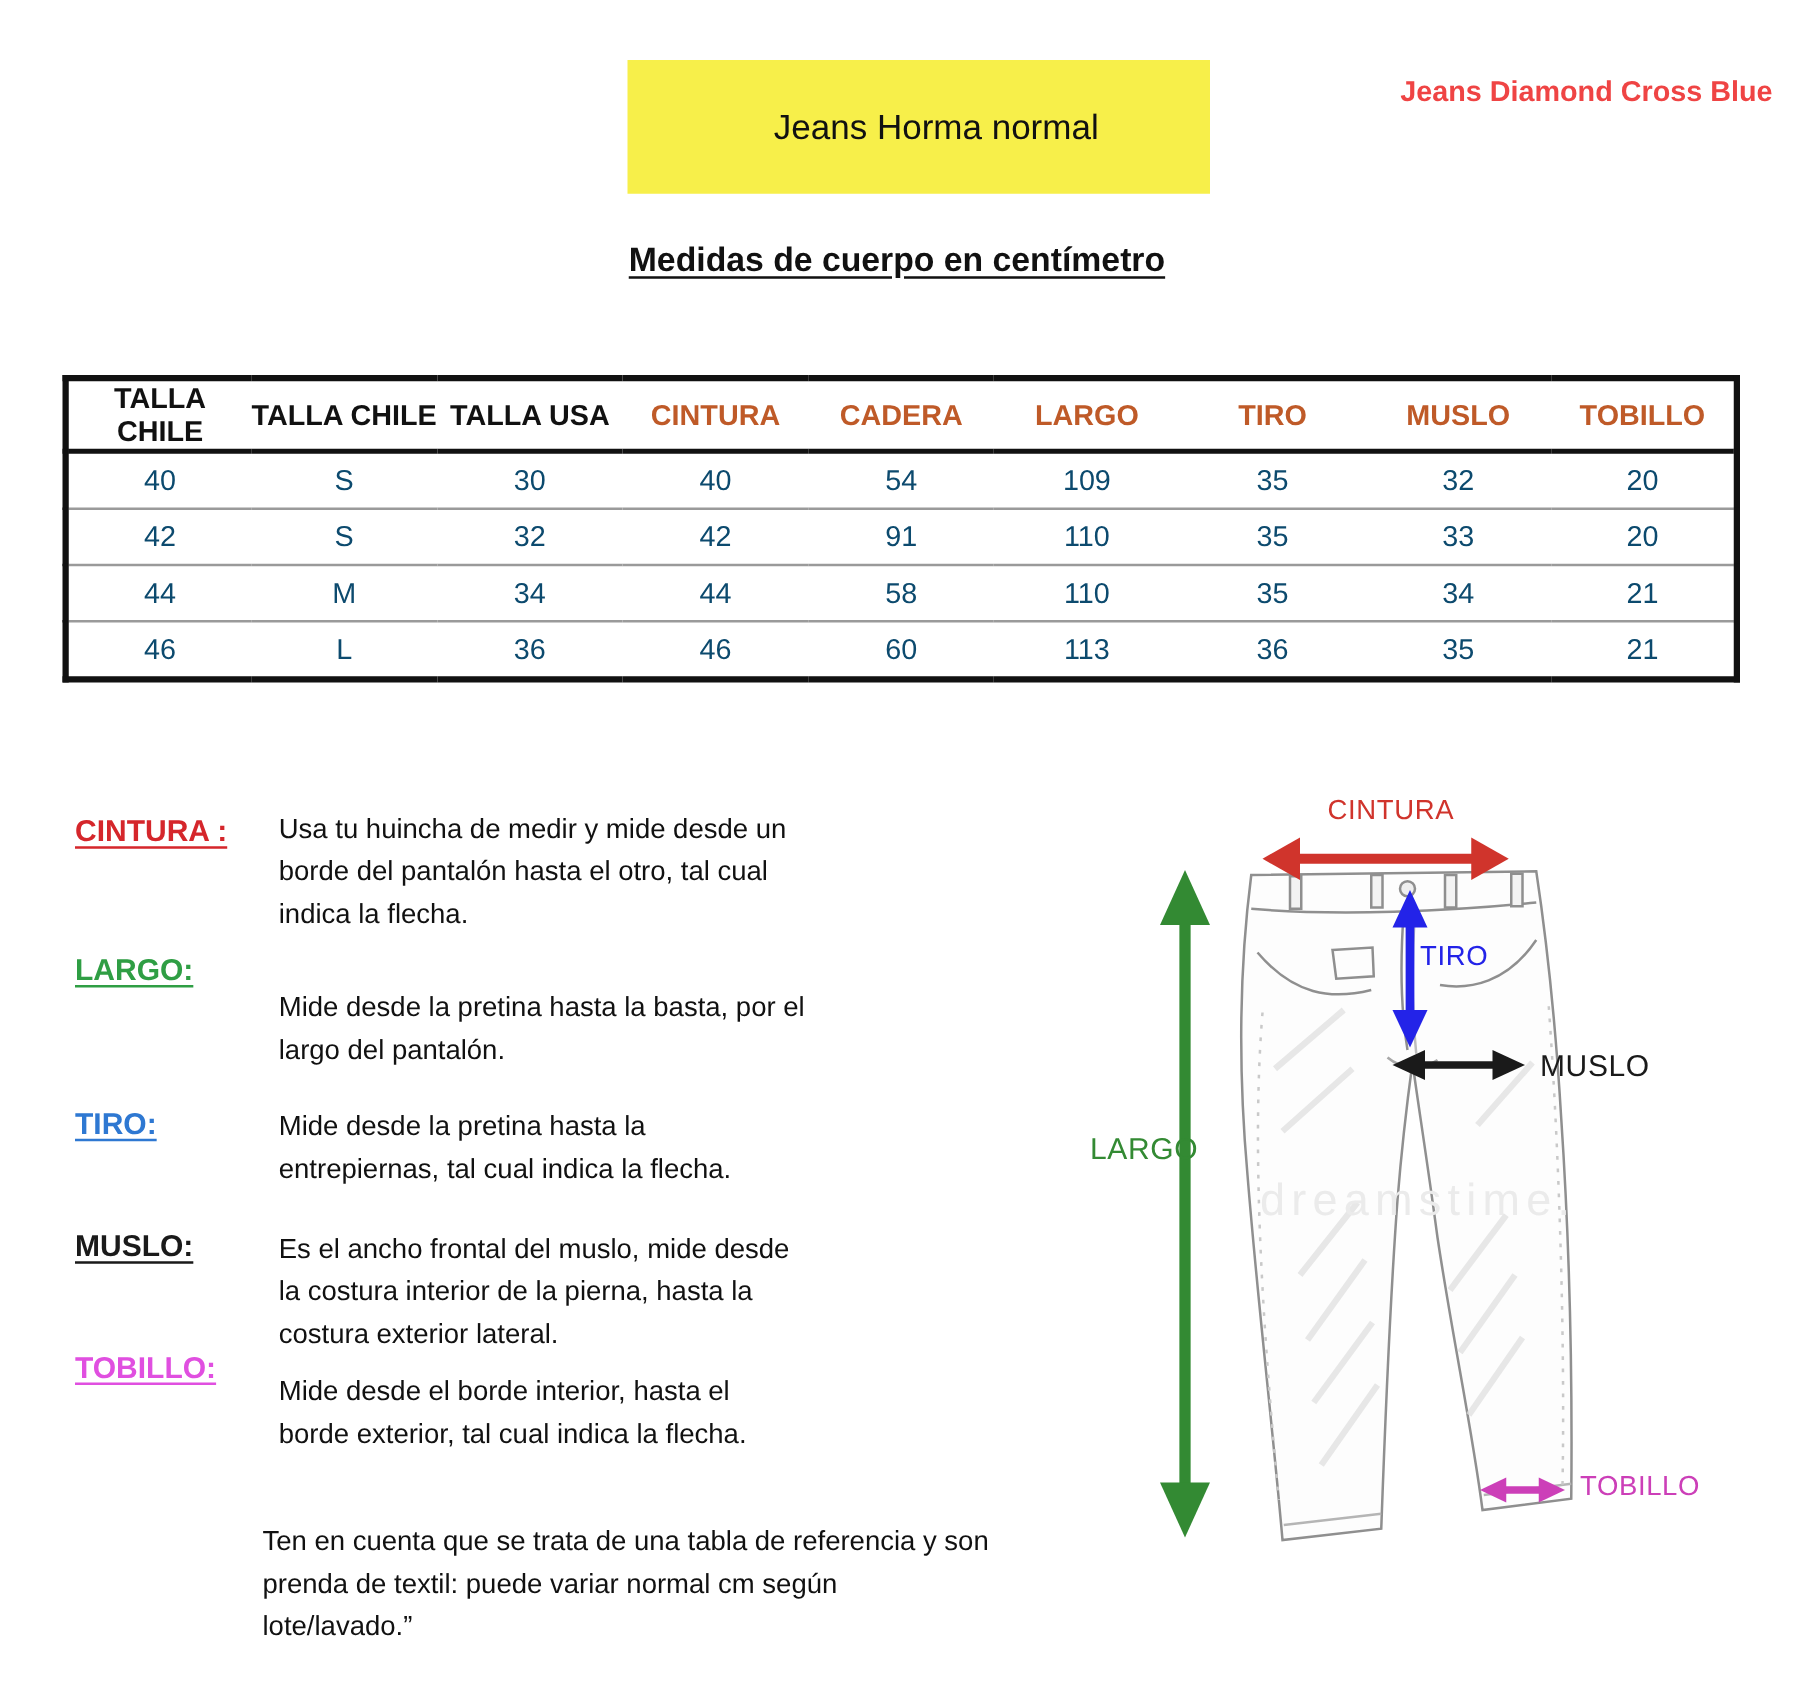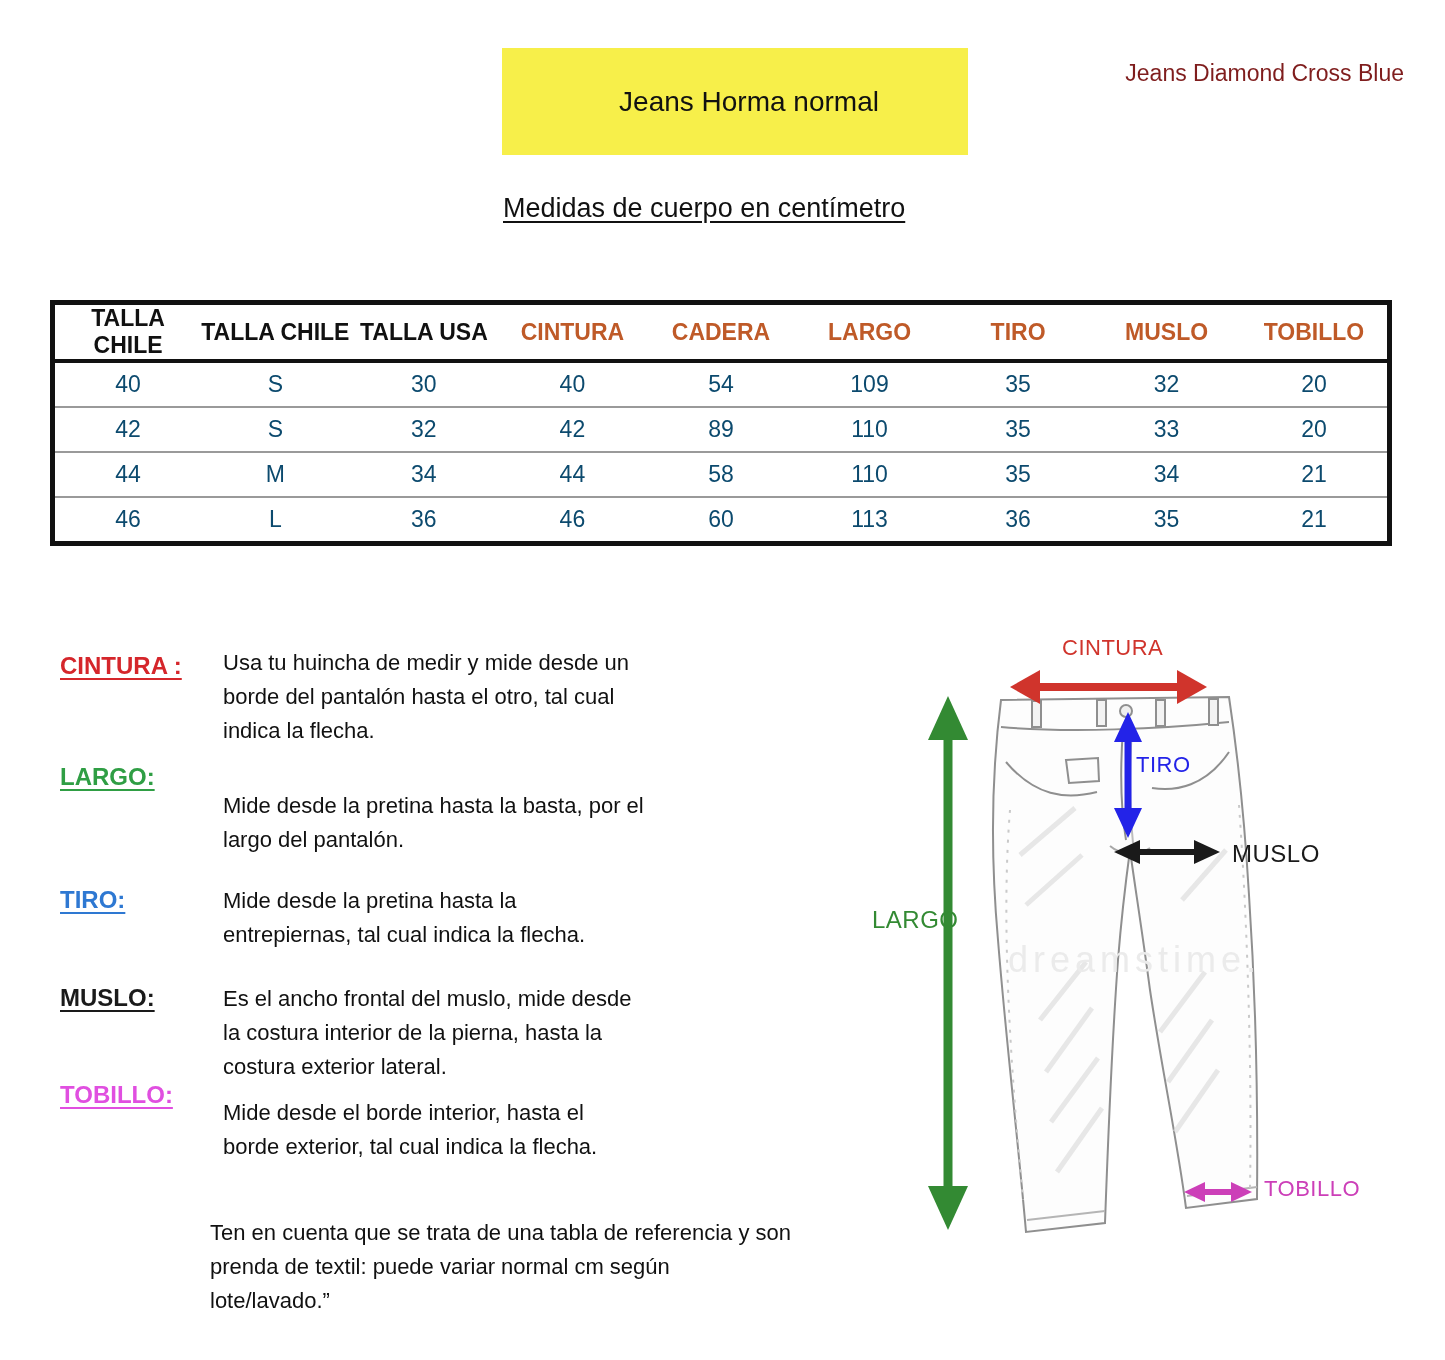--- a/index.html
+++ b/index.html
@@ -9,26 +9,26 @@
   }
 
   
   .highlight-box {
     position:absolute; left:502px; top:48px; width:438px; height:107px;
     background:var(--highlight-yellow,#f7ef4a);
     display:flex; align-items:center; justify-content:center;
     font-size:28px; color:#111;padding-left:28px;
   }
   .product-name {
-    position:absolute; top:60px; right:41px;
-    font-size:23px; font-weight:normal; color:#7f1d1d;
+    position:absolute; top:60px; right:27px;
+    font-size:23px; font-weight:bold; color:#ef4444;
   }
   .subtitle {
     position:absolute; left:503px; top:193px;
-    font-size:27px; font-weight:normal; text-decoration:underline;
+    font-size:27px; font-weight:bold; text-decoration:underline;
     text-underline-offset:4px; color:#111;
   }
 
   
   .size-table {
     position:absolute; left:50px; top:300px; width:1342px;
     border-collapse:collapse; table-layout:fixed;
     border:5px solid #111;
     padding-left:36px;
   }
@@ -101,21 +101,21 @@
         <td>109</td>
         <td>35</td>
         <td>32</td>
         <td>20</td>
       </tr>
       <tr>
         <td>42</td>
         <td>S</td>
         <td>32</td>
         <td>42</td>
-        <td>89</td>
+        <td>91</td>
         <td>110</td>
         <td>35</td>
         <td>33</td>
         <td>20</td>
       </tr>
       <tr>
         <td>44</td>
         <td>M</td>
         <td>34</td>
         <td>44</td>

